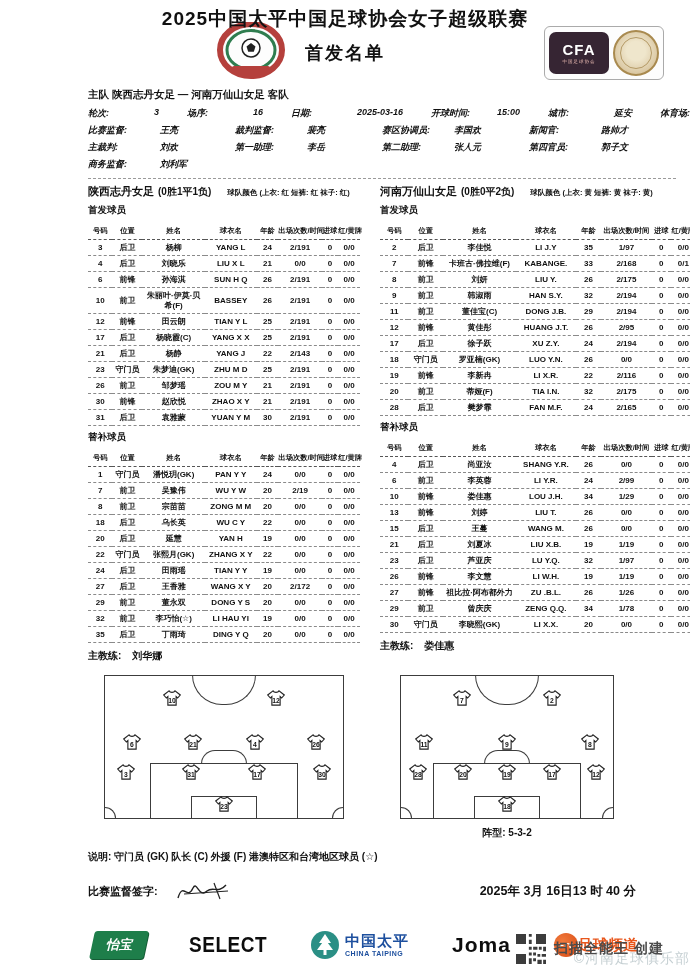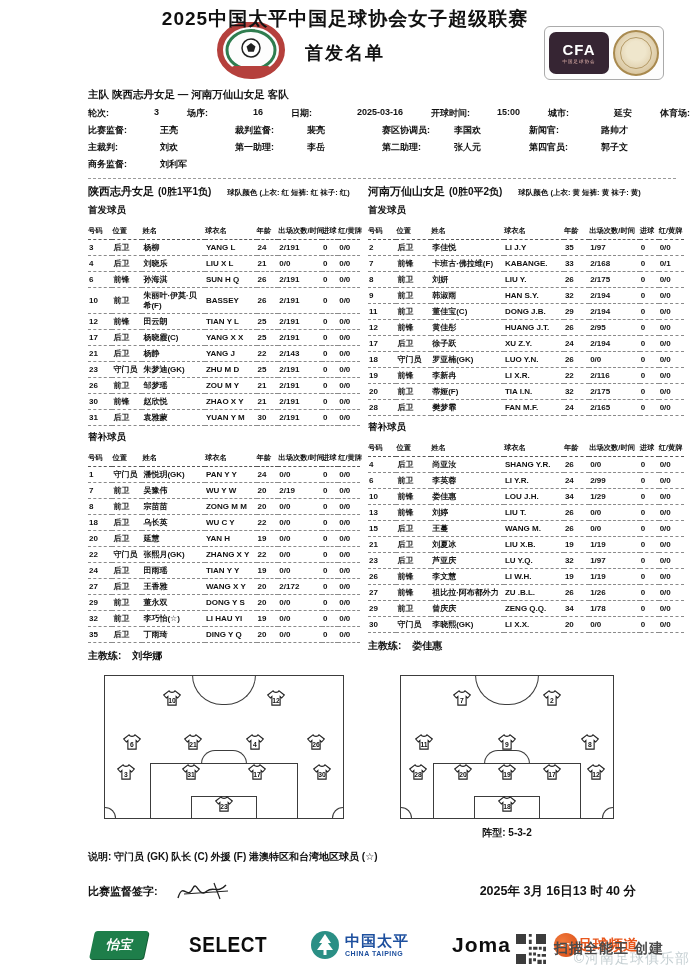--- a/index.html
+++ b/index.html
@@ -16,35 +16,35 @@
   .cfa-badge{width:60px;height:42px;background:#362533;border-radius:7px;color:#fff;
              display:flex;flex-direction:column;align-items:center;justify-content:center;}
   .cfa-txt{font-size:15px;font-weight:bold;letter-spacing:1px;line-height:1;}
   .cfa-sub{font-size:4.5px;color:#e8b9b0;margin-top:2px;letter-spacing:1px;}
   .seal{width:42px;height:42px;border-radius:50%;border:2px solid #a98a4f;
         background:radial-gradient(circle at 50% 45%,#efe6cc 30%,#cdb488 100%);position:relative;}
   .seal:after{content:"";position:absolute;inset:5px;border:1px solid #b49a66;border-radius:50%;}
   
   .content{margin:0 14px 0 88px;}
   .teams-line{font-size:10.5px;font-weight:bold;margin:2px 0 5px;}
-  .info-row{display:flex;font-size:9px;font-weight:bold;margin:4px 0;white-space:nowrap;}
+  .info-row{display:flex;font-size:9px;font-weight:bold;margin:4px 0;white-space:nowrap;font-style:italic;}
   .info-row .pair{display:flex;}
   .info-row.r1 .pair{margin-right:28px;}
   .info-row.cols .pair{width:152px;}
   .info-row .lbl{min-width:58px;margin-right:8px;}
   .info-row.cols .lbl{min-width:64px;}
   .rule{border-top:1.5px dashed #9a9a9a;margin:7px 0 5px;}
   
-  .teams-grid{display:grid;grid-template-columns:272px 316px;column-gap:8px;margin:4px 12px 0 88px;}
+  .teams-grid{display:grid;grid-template-columns:272px 316px;column-gap:20px;margin:4px 12px 0 88px;}
   .team-head{display:flex;align-items:baseline;font-weight:bold;}
   .team-name{font-size:11px;}
   .team-record{font-size:10px;margin-left:4px;}
   .team-colors{font-size:7.5px;margin-left:16px;}
   .sec-label{font-size:9.5px;font-weight:bold;margin:5px 0 2px;}
-  table.roster{width:100%;border-collapse:collapse;table-layout:fixed;font-size:8px;font-weight:bold;text-align:left;margin-top:7px;}
+  table.roster{width:100%;border-collapse:collapse;table-layout:fixed;font-size:8px;font-weight:bold;text-align:center;margin-top:7px;}
   table.roster th{font-size:7.3px;padding:2px 0 3px;border-bottom:1.2px dashed #555;white-space:nowrap;}
   table.roster td{padding:2.5px 1px;border-bottom:1px dashed #8a8a8a;line-height:1.25;word-break:break-all;}
   .coach{font-size:10px;font-weight:bold;margin-top:6px;}
   .coach .c-val{margin-left:8px;}
   
   .pitches{display:flex;margin:12px 0 0 104px;gap:56px;}
   .pitch-wrap{text-align:center;}
   .pitch{width:238px;height:142px;border:1.6px solid #3c3c3c;position:relative;background:#fff;}
   .pitch.small{width:212px;}
   .half-circle{position:absolute;top:-1px;left:50%;transform:translateX(-50%);width:62px;height:29px;

